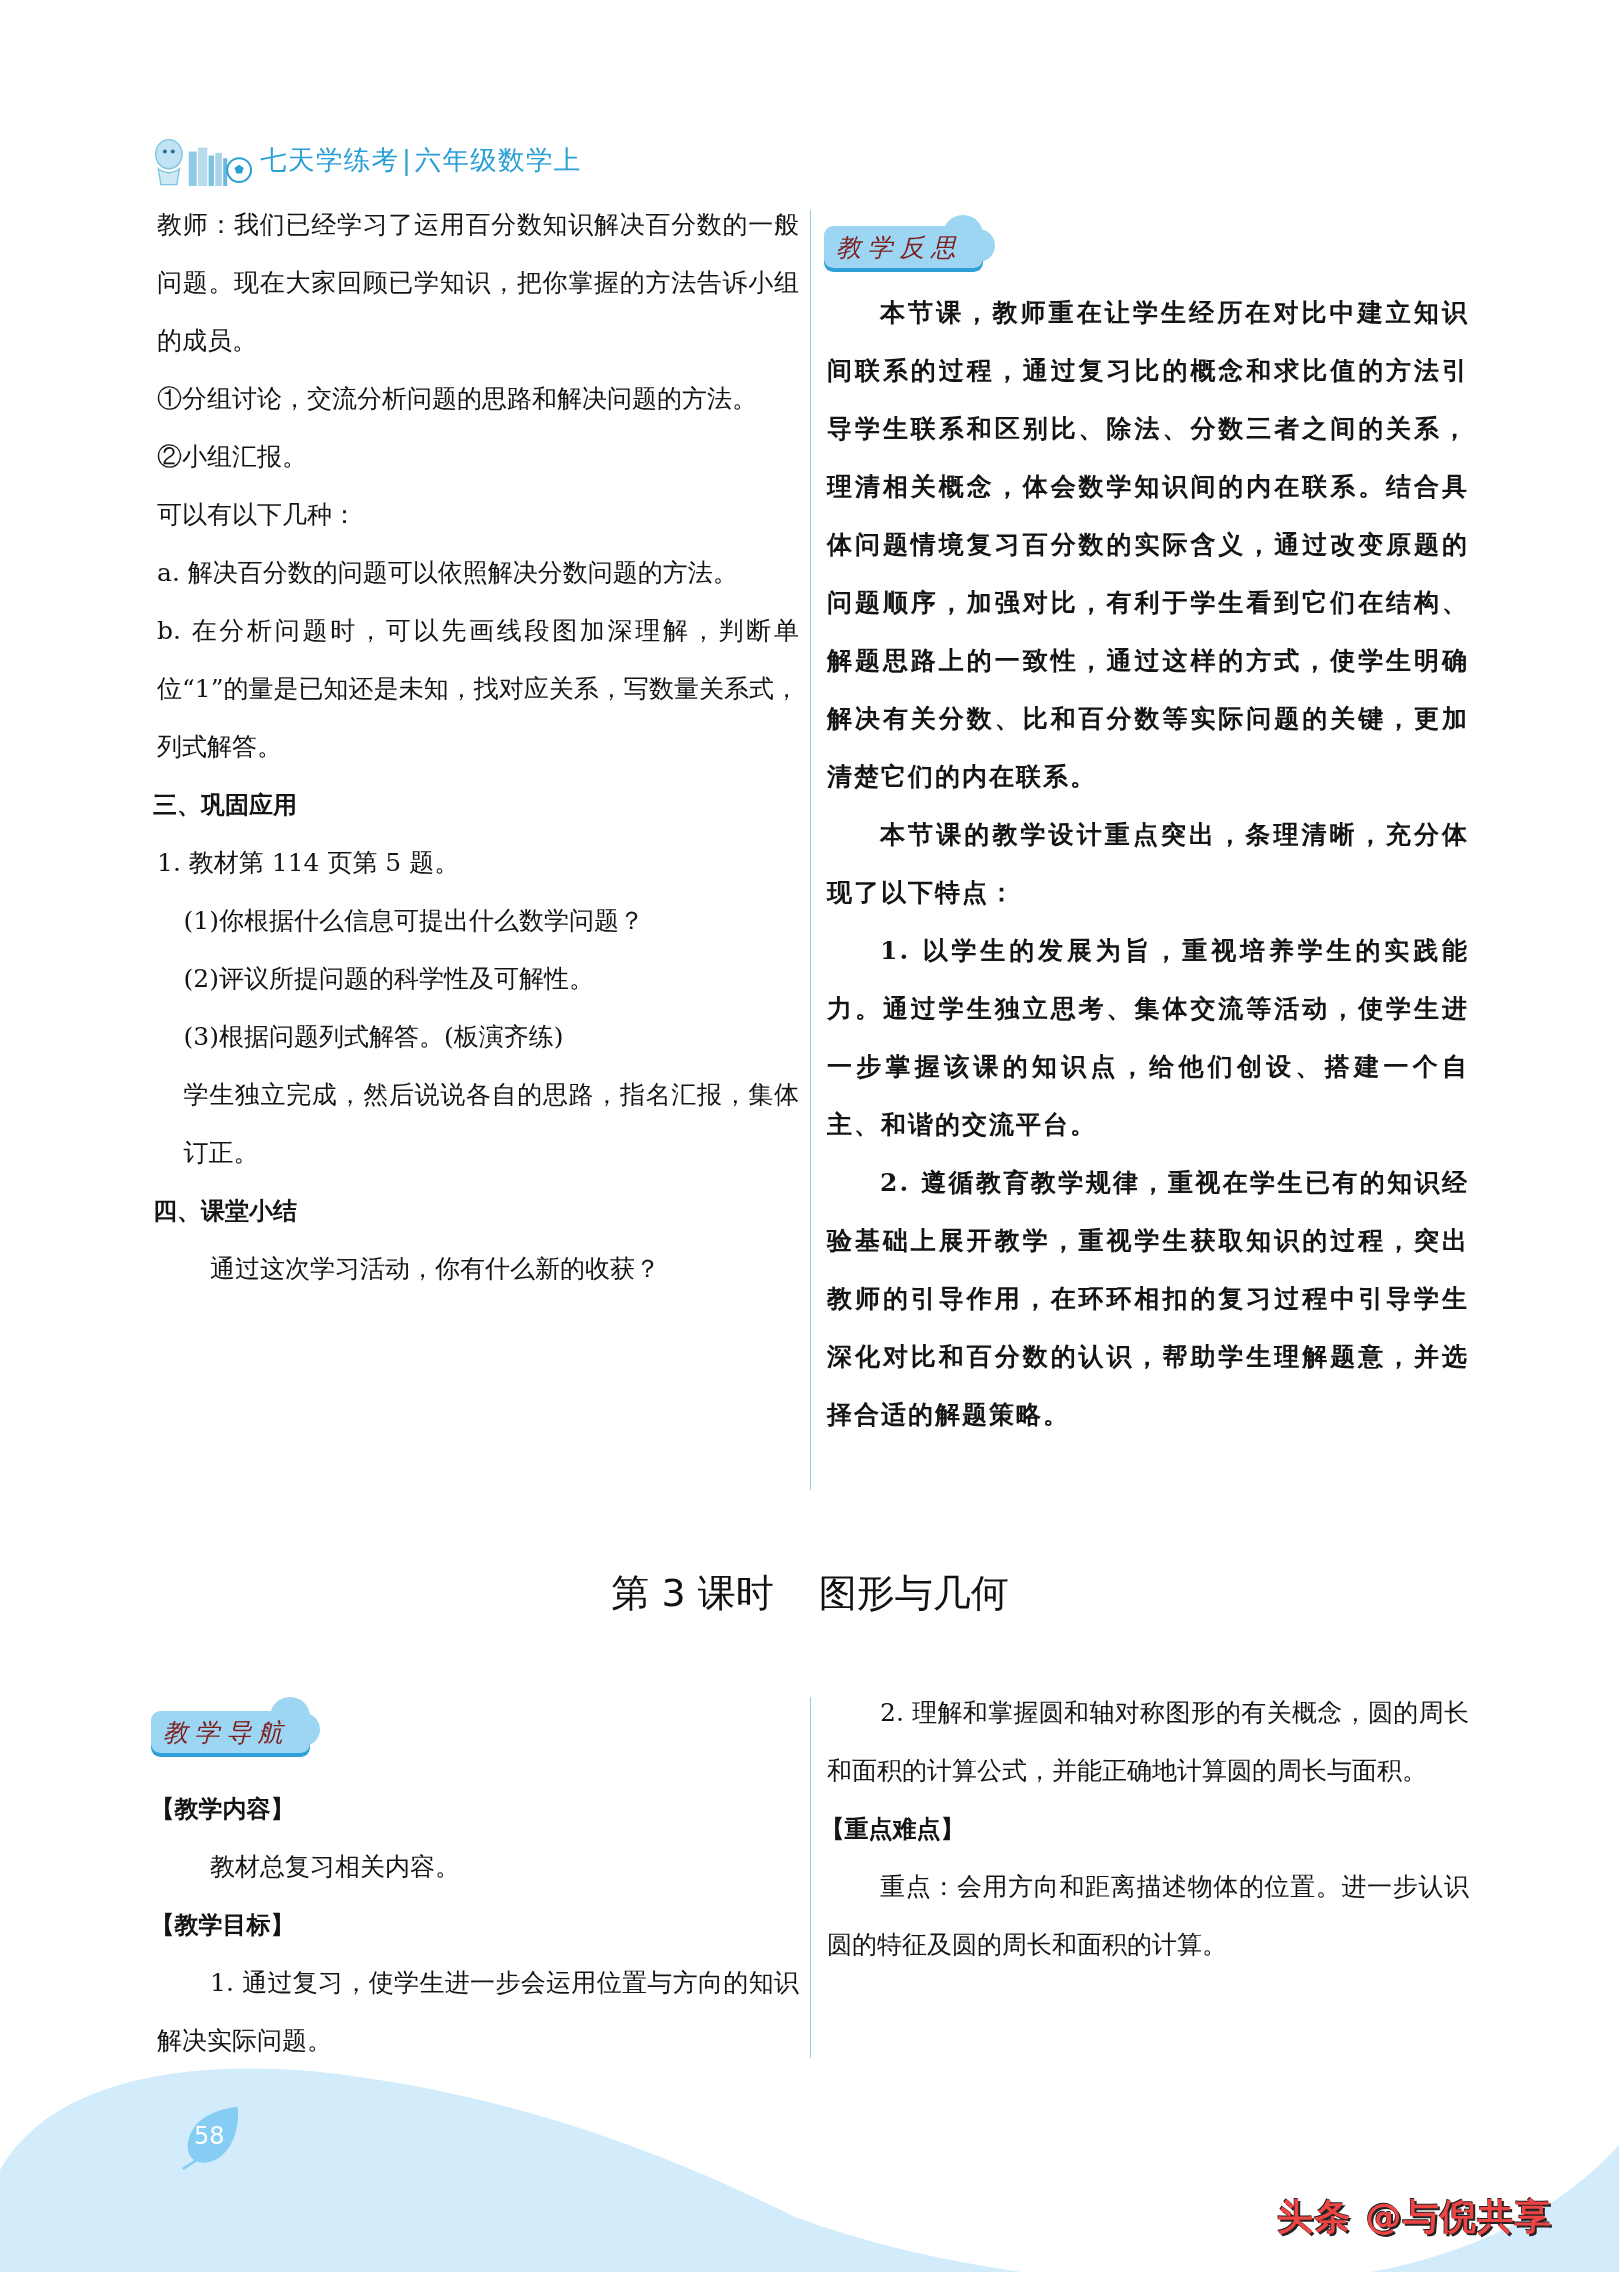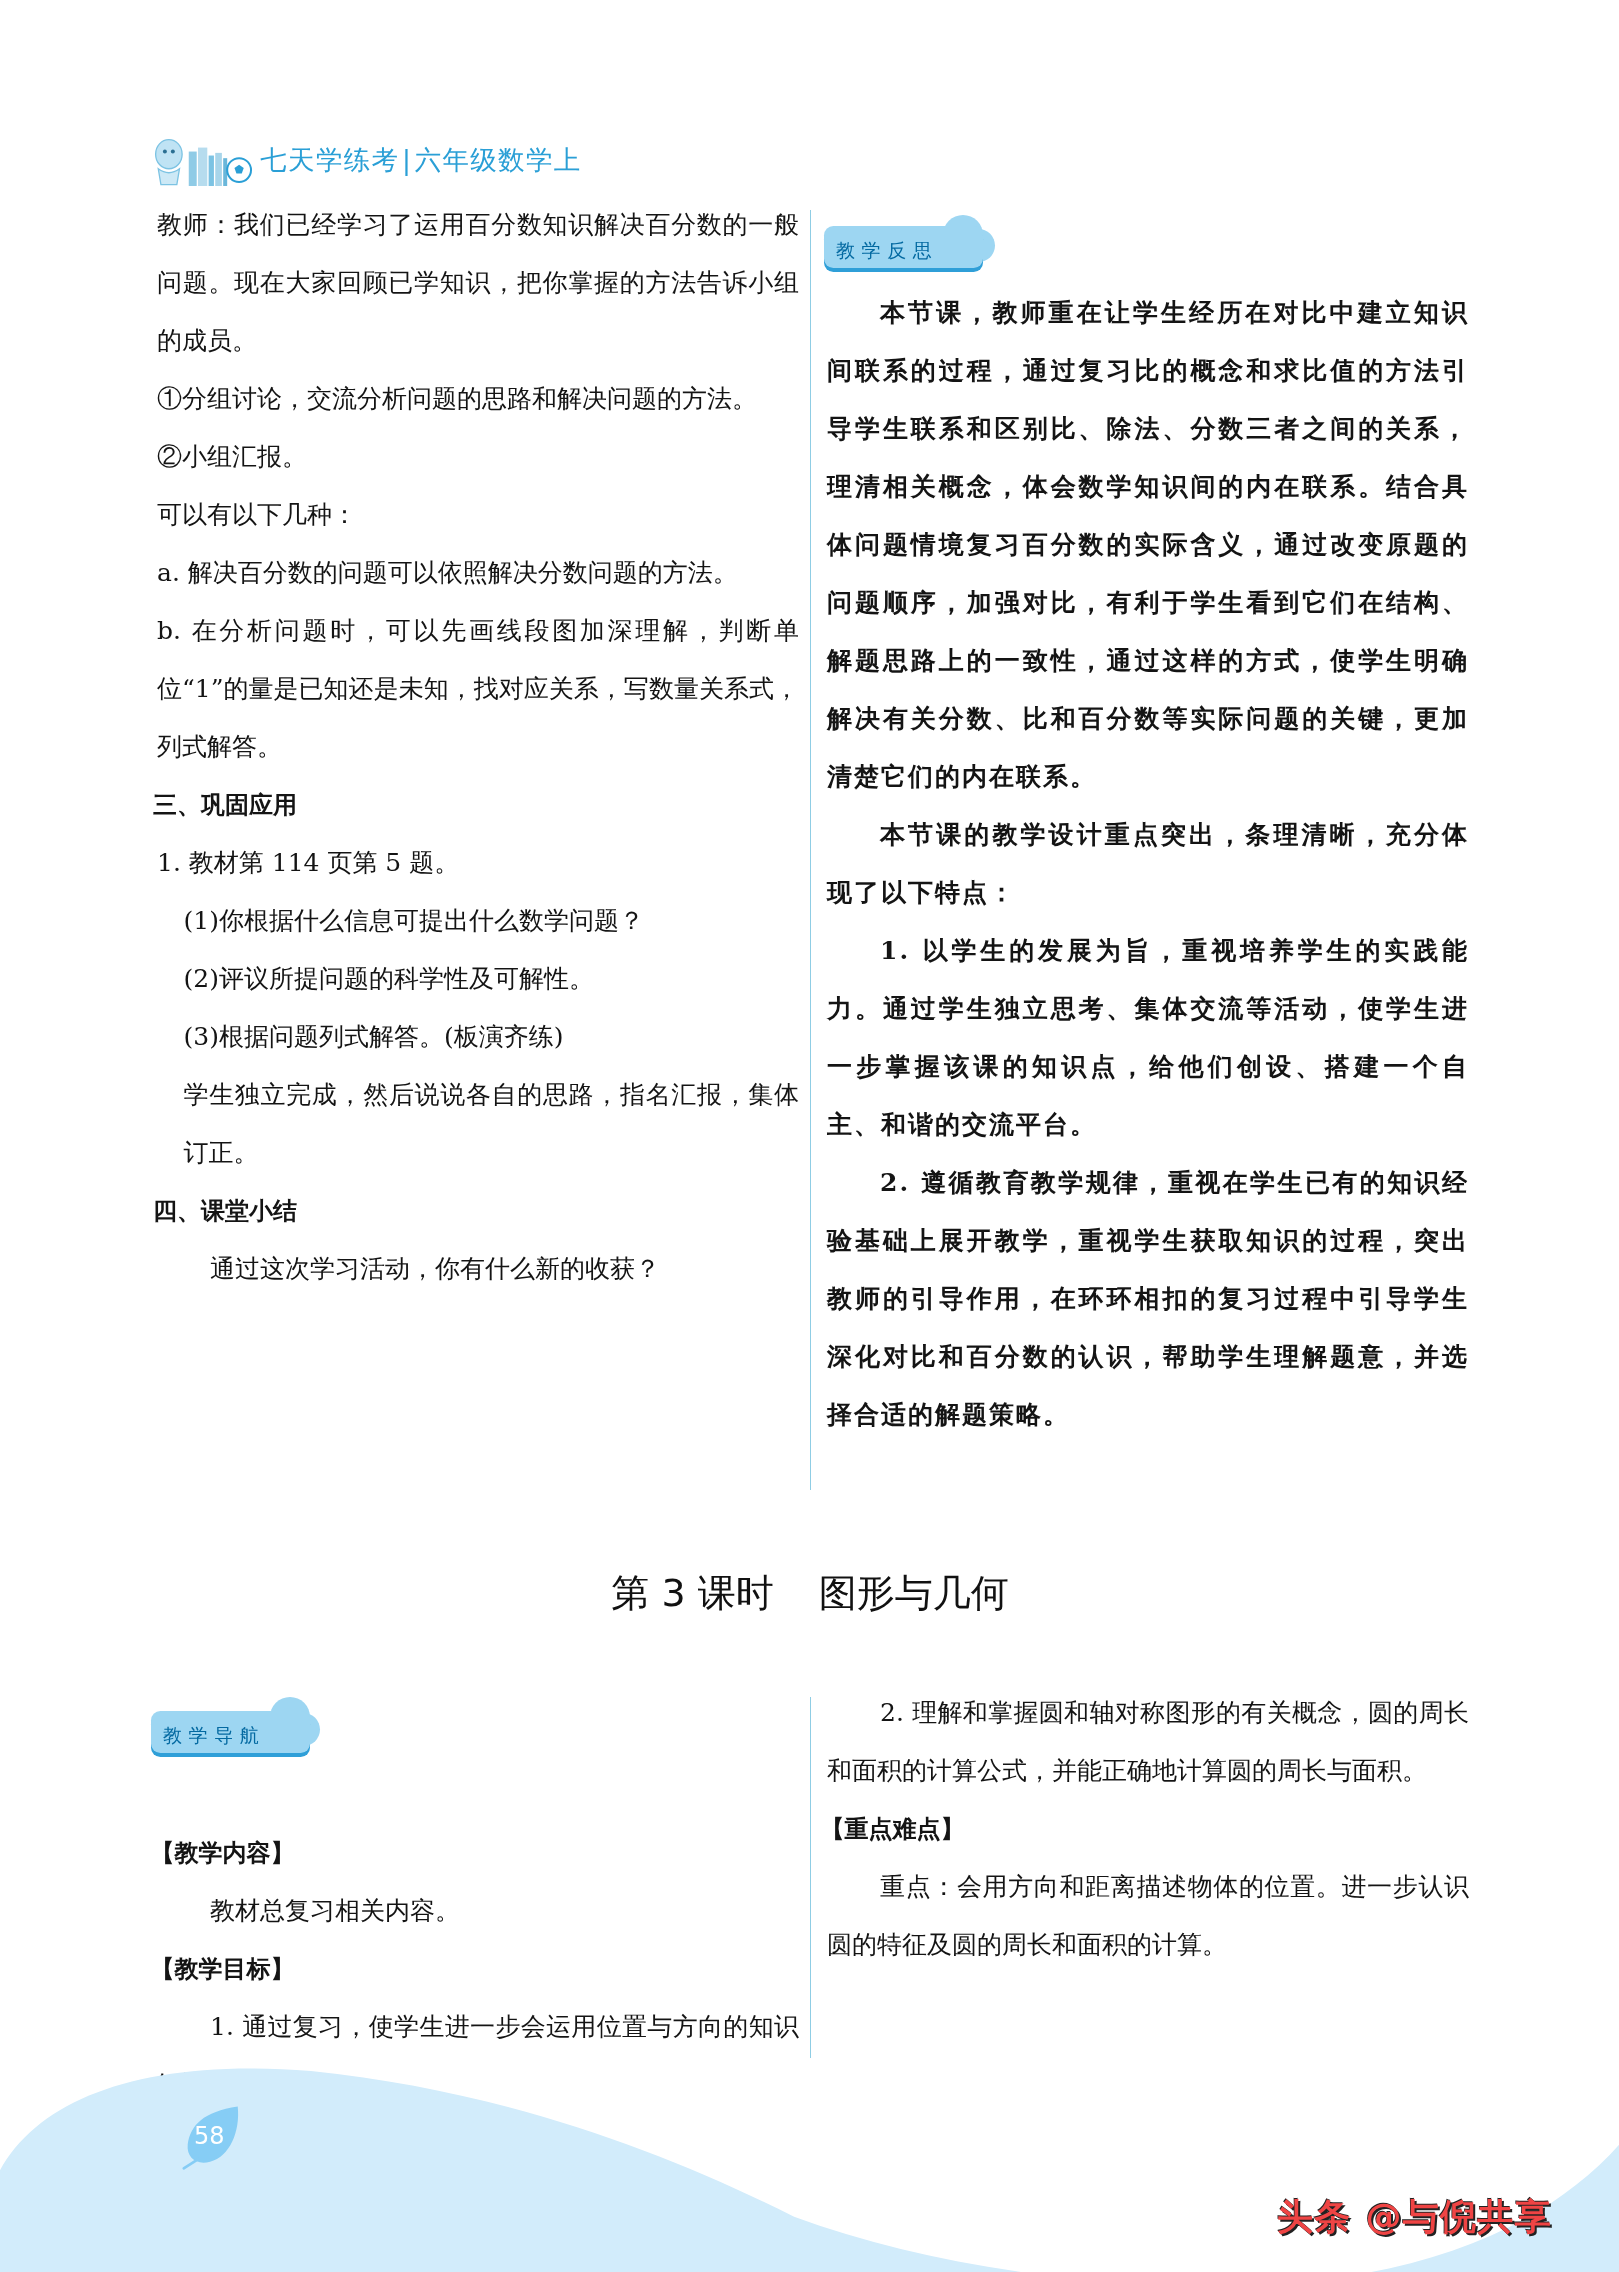--- a/index.html
+++ b/index.html
@@ -26,29 +26,29 @@
   .justify { text-align: justify; text-align-last: left; }
   .divider { width: 1.3px; background: #8fcde4; }
   
   .badge { height: 61px; }
   .badge-body {
     position: absolute; left: 0; bottom: 5.3px; height: 42px; border-radius: 9.3px;
     background: #9dd6f2; box-shadow: 0 4px 0 #2f9fd8;
   }
   .badge-bump { position: absolute; border-radius: 50%; background: #9dd6f2; }
   .badge-text {
-    position: absolute; left: 12px; bottom: 9.3px; color: #0369a1;
-    font-family: "DejaVu Serif", serif; font-size: 19px; letter-spacing: 6.6px;
+    position: absolute; left: 12px; bottom: 9.3px; color: #7f1d1d;
+    font-family: "DejaVu Serif", serif; font-style: italic; font-size: 25px; letter-spacing: 6.6px;
   }
   
   .lesson-title { left: 0; width: 1620px; top: 1568px; text-align: center;
     font-family: "DejaVu Sans", sans-serif; font-size: 38px; color: #111; }
   .lesson-title span + span { margin-left: 45px; }
   
-  .lower-left { left: 157px; top: 1824px; width: 642px; }
+  .lower-left { left: 157px; top: 1780px; width: 642px; }
   .lower-right { left: 827px; top: 1684px; width: 642px; }
   .bracket-head { font-family: "DejaVu Sans", sans-serif; font-weight: bold; font-size: 24px; margin-left: -6.6px !important; }
   .bold-inline { font-family: "DejaVu Sans", sans-serif; font-weight: normal; }
   
   .footer-wave { left: 0; top: 2018px; width: 1620px; height: 255px; }
   .page-leaf { left: 164px; top: 2105px; width: 79px; height: 66px; }
   .page-num { position: absolute; left: 25px; top: 8px; color: #fff; font-family: "DejaVu Sans", sans-serif; font-size: 24px; }
   .watermark { left: 1277px; top: 2193px; font-family: "DejaVu Sans", sans-serif; font-weight: bold;
     font-size: 36px; color: #ef4444; text-shadow: 2px 2px 0 #222, -0.7px -0.7px 0 #222; letter-spacing: 1.3px; }
 </style>

